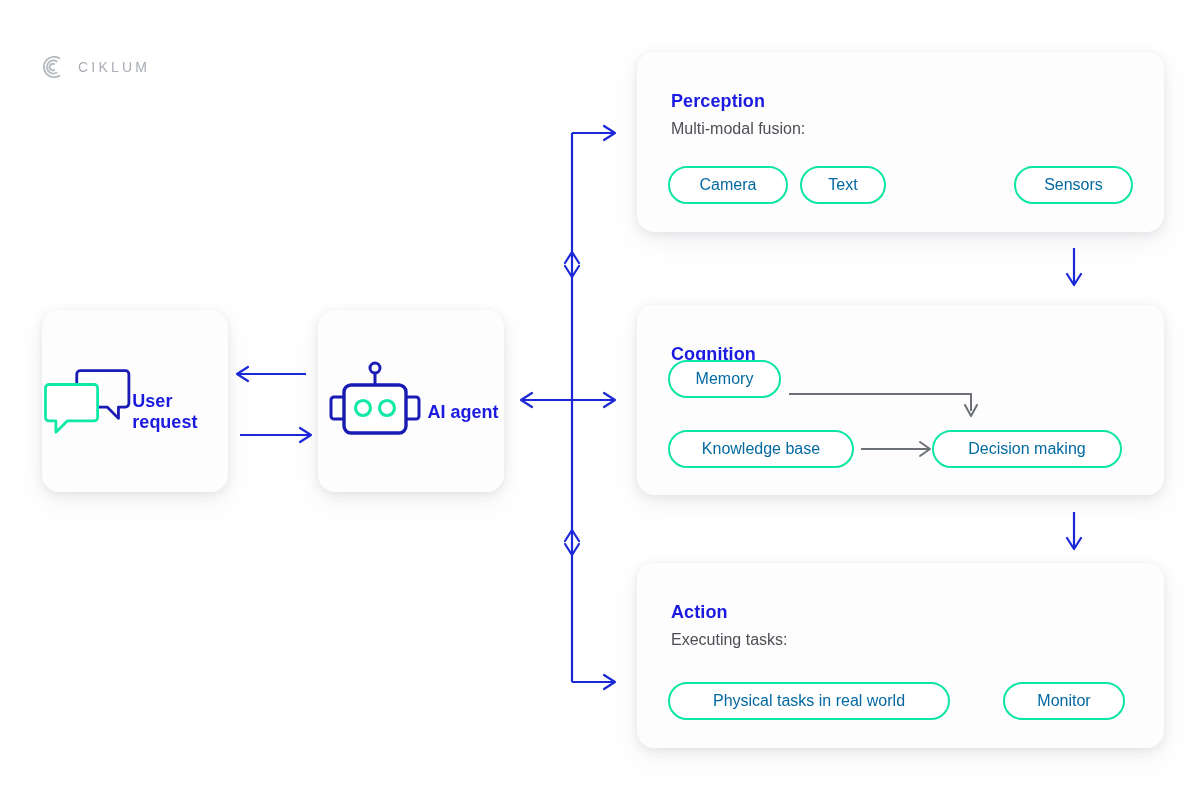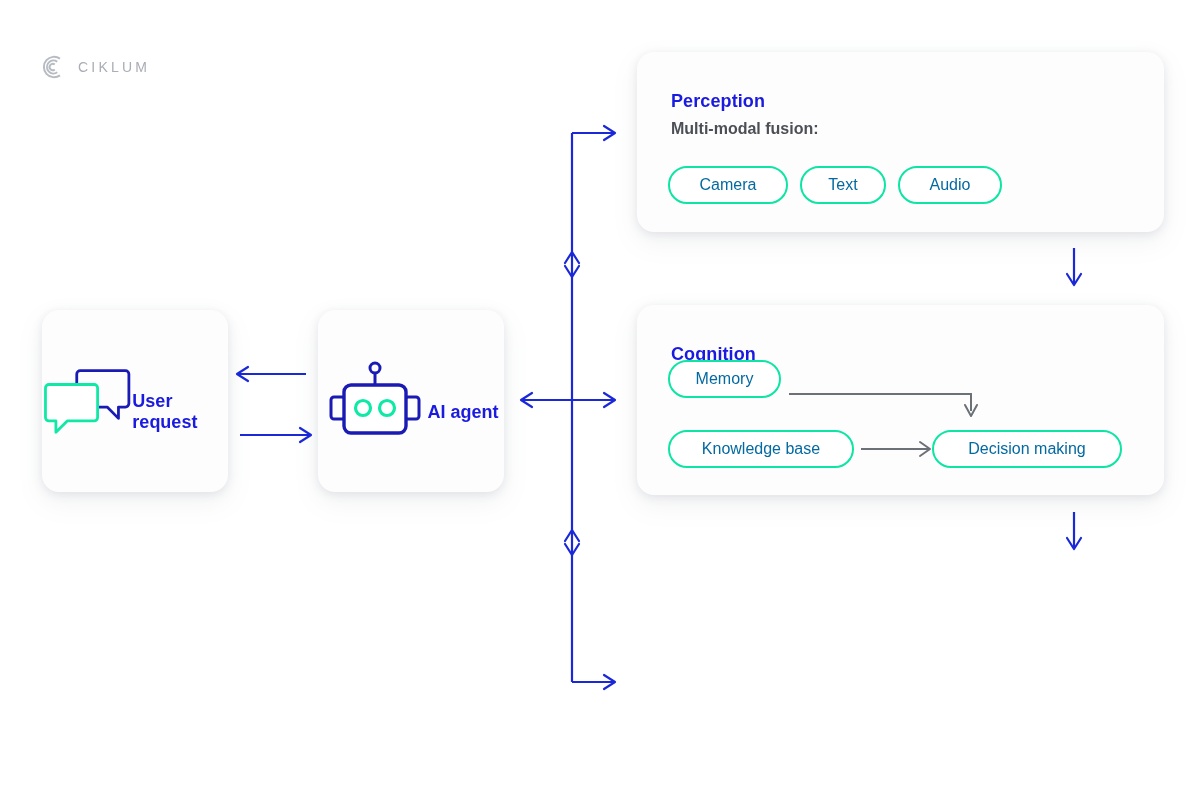--- a/index.html
+++ b/index.html
@@ -69,21 +69,21 @@
     font-weight: bold;
     letter-spacing: 0.1px;
     margin-top: 13px;
   }
   .panel-sub {
     position: absolute;
     left: 34px;
     top: 68px;
     color: #4c4f55;
     font-size: 16px;
-    font-weight: bold;
+    font-weight: normal;
   }
 
   
   .pill {
     position: absolute;
     box-sizing: border-box;
     border: 2px solid #0ce5a3;
     border-radius: 999px;
     display: flex;
     align-items: center;
@@ -144,22 +144,22 @@
 
   <div class="card" style="left:637px; top:52px; width:527px; height:180px;">
     <div class="panel-heading">Perception</div>
     <div class="panel-sub">Multi-modal fusion:</div>
     <div class="pill" style="left:31px; top:114px; width:120px;">
       <span>Camera</span>
     </div>
     <div class="pill" style="left:163px; top:114px; width:86px;">
       <span>Text</span>
     </div>
-    <div class="pill" style="left:261px; top:114px; width:104px;">
-      <span>Audio</span>
+    <div class="pill" style="left:377px; top:114px; width:119px;">
+      <span>Sensors</span>
     </div>
   </div>
 
   <div class="card" style="left:637px; top:305px; width:527px; height:190px;">
     <div class="panel-heading">Cognition</div>
     <div class="pill" style="left:31px; top:55px; width:113px;">
       <span>Memory</span>
     </div>
     <div class="pill" style="left:31px; top:125px; width:186px;">
       <span>Knowledge base</span>
@@ -169,20 +169,30 @@
     </div>
 
     <svg style="position:absolute; left:0; top:0; width:527px; height:190px; overflow:visible;">
       <path class="wire-gray" d="M152 89 H334 V106"></path>
       <path class="wire-gray" d="M328 100 L334 111 L340 100" fill="none" stroke-linecap="round" stroke-linejoin="round"></path>
       <path class="wire-gray" d="M224 144 H292"></path>
       <path class="wire-gray" d="M283 137 L293 144 L283 151" fill="none" stroke-linecap="round" stroke-linejoin="round"></path>
     </svg>
   </div>
 
+  <div class="card" style="left:637px; top:563px; width:527px; height:185px;">
+    <div class="panel-heading">Action</div>
+    <div class="panel-sub">Executing tasks:</div>
+    <div class="pill" style="left:31px; top:119px; width:282px;">
+      <span>Physical tasks in real world</span>
+    </div>
+    <div class="pill" style="left:366px; top:119px; width:122px;">
+      <span>Monitor</span>
+    </div>
+  </div>
 
   <svg class="wires">
 
     <path class="wire-blue" d="M306 374 H238"></path>
     <path class="wire-blue" d="M248 367 L237 374 L248 381" stroke-linecap="round" stroke-linejoin="round"></path>
 
     <path class="wire-blue" d="M240 435 H310"></path>
     <path class="wire-blue" d="M300 428 L311 435 L300 442" stroke-linecap="round" stroke-linejoin="round"></path>
 
     <path class="wire-blue" d="M572 133 V682"></path>

